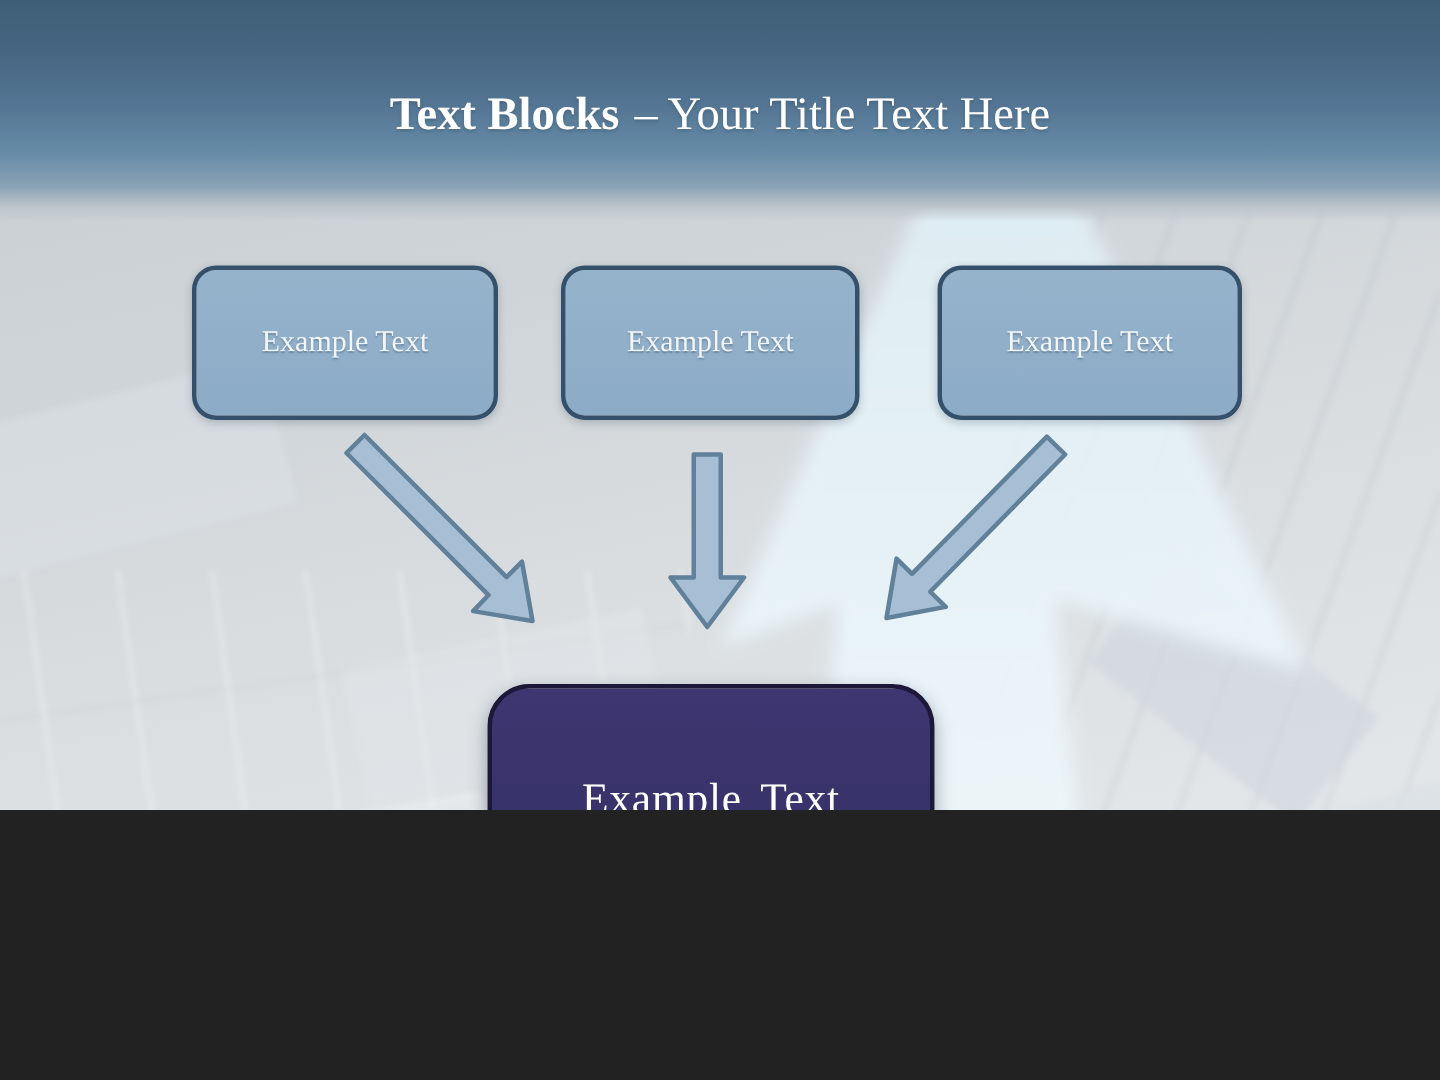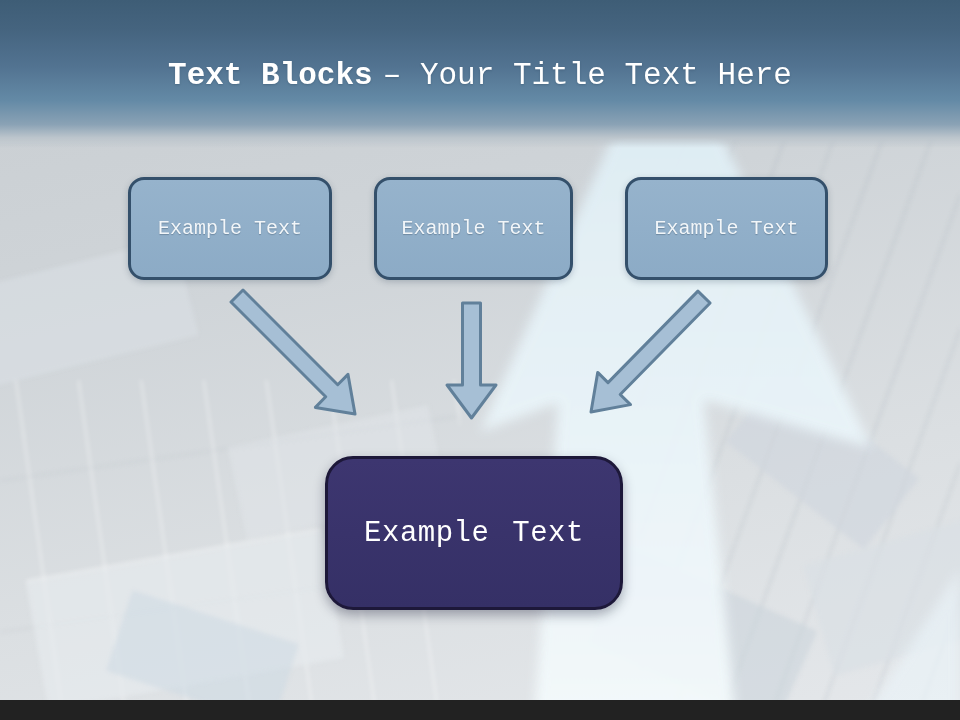--- a/index.html
+++ b/index.html
@@ -1,18 +1,18 @@
 <!DOCTYPE html>
 <html><head>
 <meta charset="utf-8">
 <style>
   html,body{margin:0;padding:0;background:#222;}
   .slide{
-    position:relative;width:960px;height:700px;overflow:hidden;
-    font-family:Liberation Mono, monospace;
+    position:relative;width:960px;height:540px;overflow:hidden;
+    font-family:Liberation Serif, serif;
     background:linear-gradient(168deg,#c8cdd1 0%,#cfd4d8 35%,#dbdfe2 70%,#e4e7ea 100%);
   }
   
   .bg-layer{position:absolute;inset:0;}
   .bg-soft{filter:blur(2px);}
   .brick-left{
     position:absolute;left:0;top:380px;width:460px;height:340px;
     background:
       repeating-linear-gradient(82deg,rgba(255,255,255,.45) 0 2px,rgba(255,255,255,0) 2px 62px),
       repeating-linear-gradient(-8deg,rgba(173,182,190,.18) 0 2px,rgba(0,0,0,0) 2px 150px);

